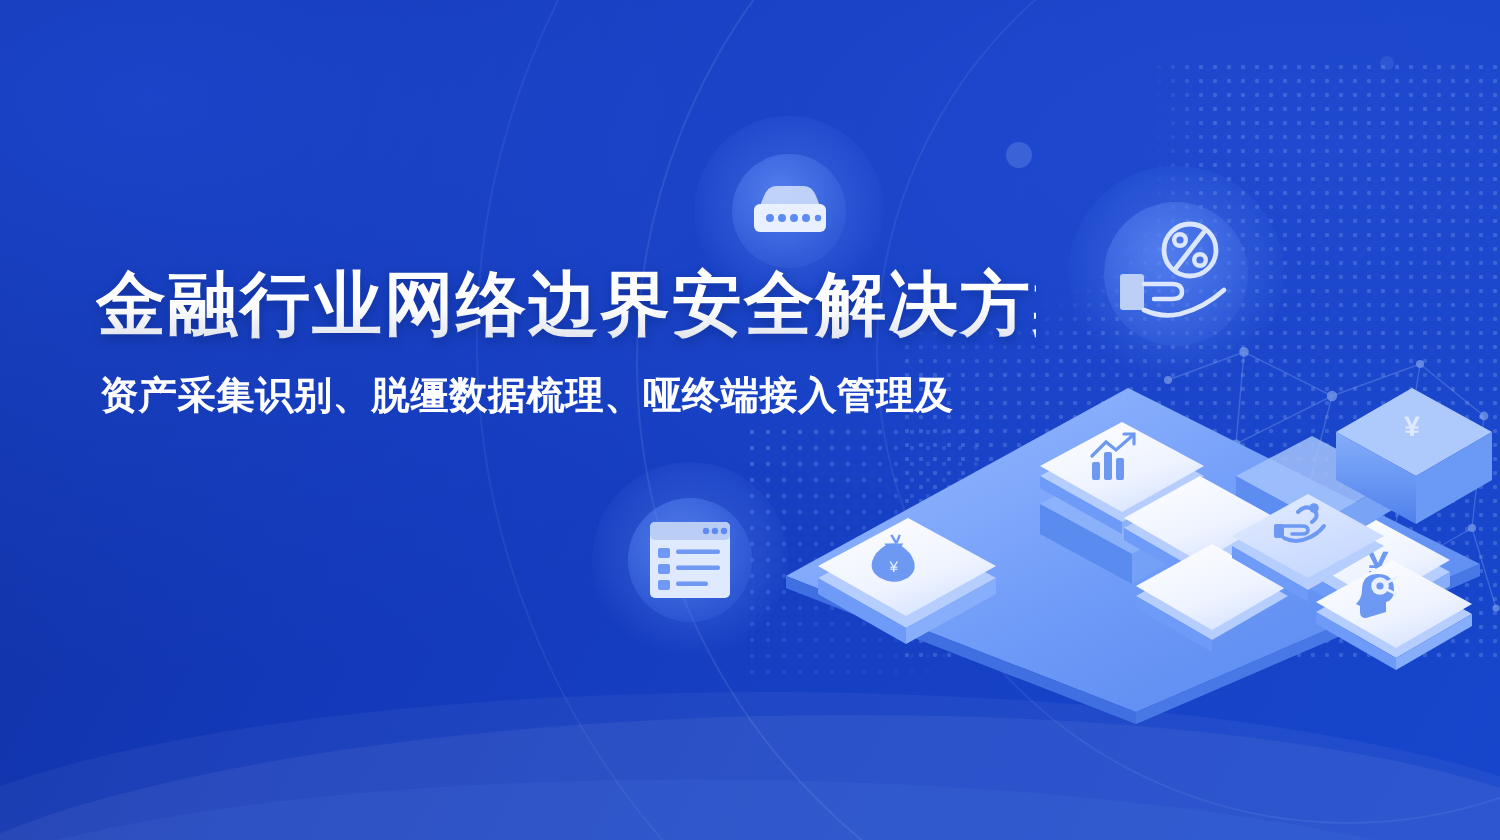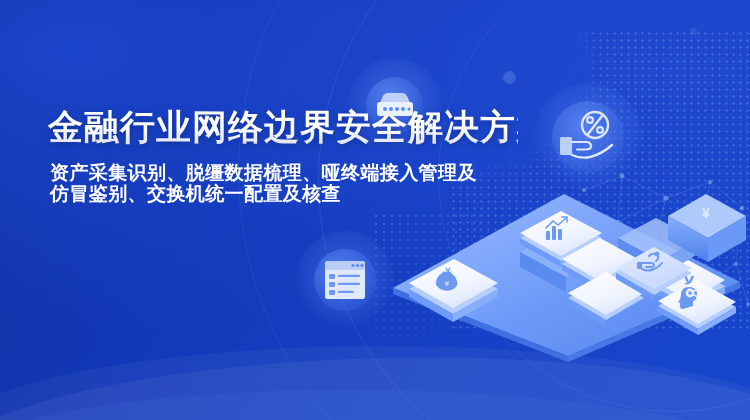--- a/index.html
+++ b/index.html
@@ -63,21 +63,21 @@
   #badge-switch .core{inset:19px;}
   #badge-percent{left:534px;top:83px;width:108px;height:108px;}
   #badge-percent .core{inset:18px;}
   #badge-checklist{left:296px;top:231px;width:98px;height:98px;}
   #badge-checklist .core{inset:18px;}
 
   
   #illustration{position:absolute;left:368px;top:176px;width:400px;height:190px;}
 
   
-  #text-block{position:absolute;left:48px;top:104px;width:470px;}
+  #text-block{position:absolute;left:48px;top:130px;width:470px;}
   #main-title{
     margin:0;font-size:35px;line-height:46px;font-weight:bold;letter-spacing:1px;
     background:linear-gradient(180deg,#ffffff 0%,#ffffff 48%,#d6dbe6 100%);
     -webkit-background-clip:text;background-clip:text;color:transparent;
     -webkit-text-fill-color:transparent;white-space:nowrap;
     filter:drop-shadow(0 2px 3px rgba(4,20,80,.35));
   }
   #subtitle{margin:12px 0 0 2px;}
   .sub-line{
     font-size:19px;line-height:21px;font-weight:bold;color:#ffffff;
@@ -301,17 +301,16 @@
         <circle cx="9" cy="5" r="1.8" fill="#6d99f3"></circle>
         <path d="M13,3 l4,-2 M13,7 l4,2" stroke="#e9f0ff" stroke-width="1.4" stroke-linecap="round"></path>
       </g>
     </g>
   </svg>
 
   <div id="text-block">
     <h1 id="main-title">金融行业网络边界安全解决方案</h1>
     <div id="subtitle">
       <div class="sub-line">资产采集识别、脱缰数据梳理、哑终端接入管理及</div>
-      <div class="sub-line">仿冒鉴别、交换机统一配置及核查</div>
     </div>
   </div>
 
 </div>
 
 </body></html>

